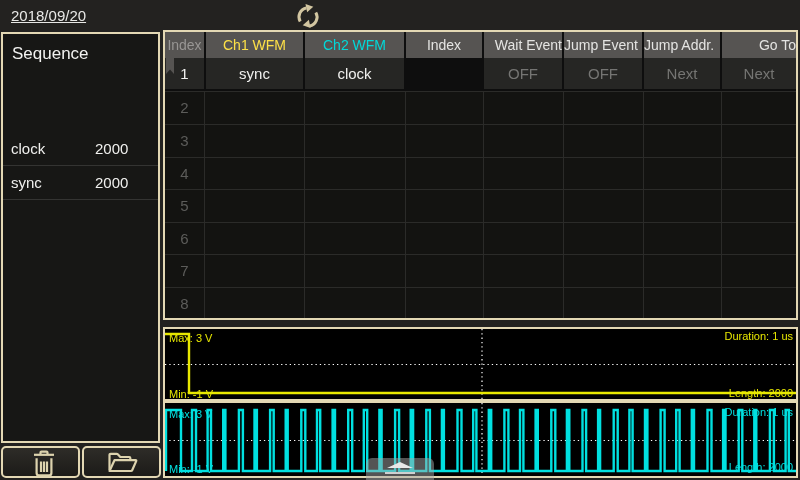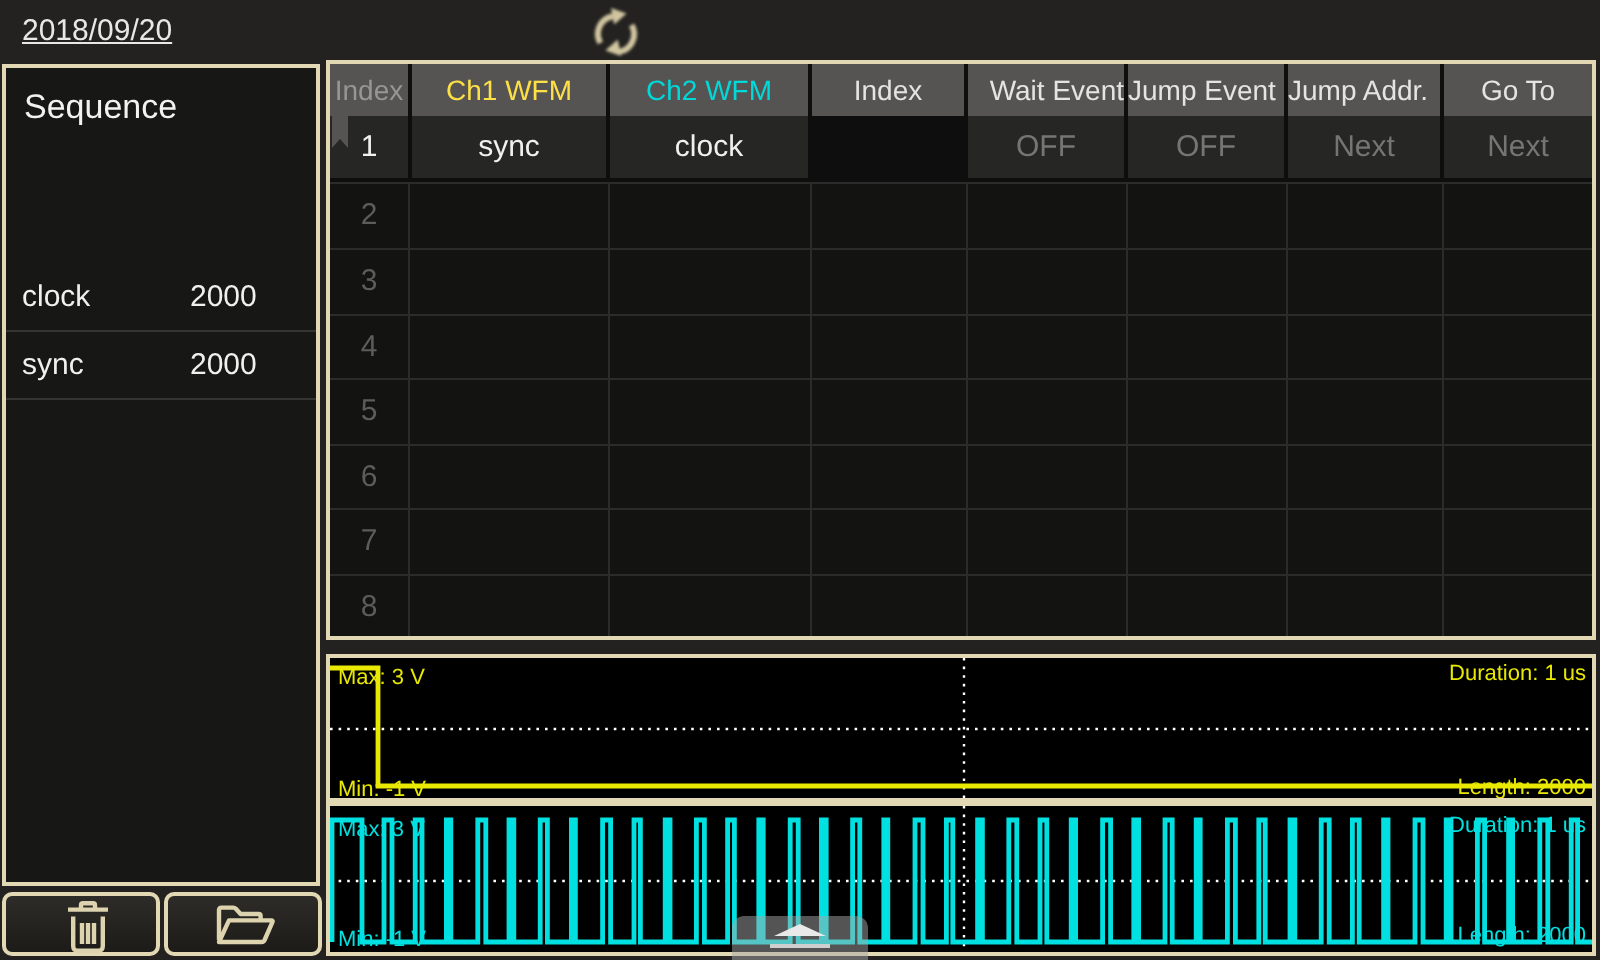--- a/index.html
+++ b/index.html
@@ -60,21 +60,21 @@
 <div class="abs tanb" style="left:163px;top:30px;width:631px;height:286px;background:#0e0e0e;">
 
   <div class="abs" style="left:0;top:0;width:631px;height:26px;font-size:14px;color:#e4e4e2;white-space:nowrap;">
     <div class="abs" style="left:0;top:0;width:39px;height:26px;background:#565452;color:#989694;text-align:center;line-height:26px;">Index</div>
     <div class="abs" style="left:41px;top:0;width:97px;height:26px;background:#565452;color:#fde047;text-align:center;line-height:26px;">Ch1 WFM</div>
     <div class="abs" style="left:140px;top:0;width:99px;height:26px;background:#565452;color:#00d9d9;text-align:center;line-height:26px;">Ch2 WFM</div>
     <div class="abs" style="left:241px;top:0;width:76px;height:26px;background:#565452;text-align:center;line-height:26px;">Index</div>
     <div class="abs" style="left:319px;top:0;width:78px;height:26px;background:#565452;text-align:right;line-height:26px;">Wait Event</div>
     <div class="abs" style="left:399px;top:0;width:78px;height:26px;background:#565452;text-align:left;line-height:26px;">Jump Event</div>
     <div class="abs" style="left:479px;top:0;width:76px;height:26px;background:#565452;text-align:left;line-height:26px;">Jump Addr.</div>
-    <div class="abs" style="left:557px;top:0;width:74px;height:26px;background:#565452;text-align:center;line-height:26px;">Go To</div>
+    <div class="abs" style="left:557px;top:0;width:74px;height:26px;background:#565452;text-align:right;line-height:26px;">Go To</div>
   </div>
 
   <div class="abs" style="left:0;top:26px;width:631px;height:31px;font-size:15px;color:#f0f0ee;white-space:nowrap;">
     <div class="abs" style="left:0;top:0;width:39px;height:31px;background:#262624;text-align:center;line-height:31px;">1</div>
     <div class="abs" style="left:41px;top:0;width:97px;height:31px;background:#262624;text-align:center;line-height:31px;">sync</div>
     <div class="abs" style="left:140px;top:0;width:99px;height:31px;background:#262624;text-align:center;line-height:31px;">clock</div>
     <div class="abs" style="left:319px;top:0;width:78px;height:31px;background:#262624;color:#757573;text-align:center;line-height:31px;">OFF</div>
     <div class="abs" style="left:399px;top:0;width:78px;height:31px;background:#262624;color:#757573;text-align:center;line-height:31px;">OFF</div>
     <div class="abs" style="left:479px;top:0;width:76px;height:31px;background:#262624;color:#757573;text-align:center;line-height:31px;">Next</div>
     <div class="abs" style="left:557px;top:0;width:74px;height:31px;background:#262624;color:#757573;text-align:center;line-height:31px;">Next</div>

